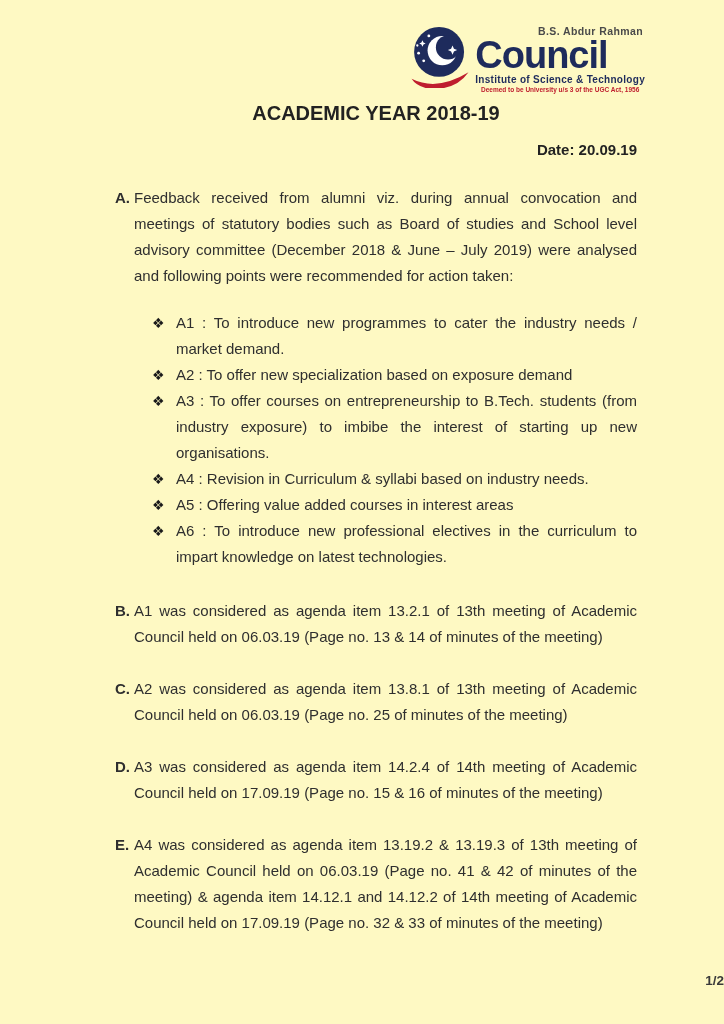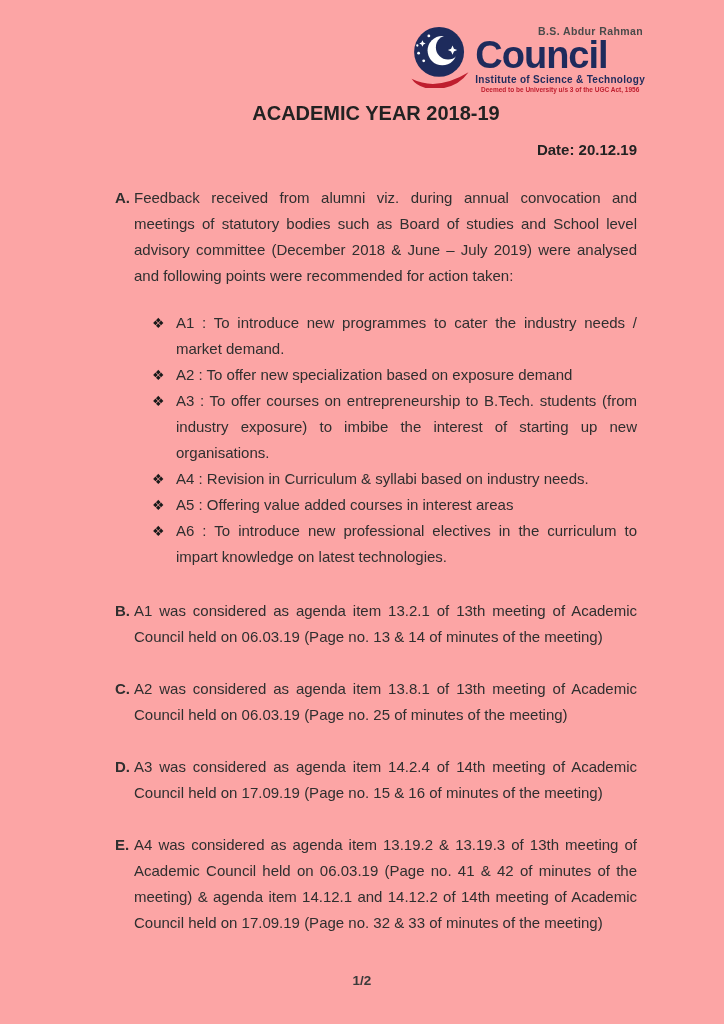--- a/index.html
+++ b/index.html
@@ -2,21 +2,21 @@
 <html><head>
 <meta charset="utf-8">
 <style>
   * { margin: 0; padding: 0; box-sizing: border-box; }
   html, body { background: #ffffff; }
   body { font-family: "Liberation Sans", sans-serif; color: #2f2f2f; }
   .sheet {
     position: relative;
     width: 724px;
     height: 1024px;
-    background: #fca5a5;
+    background: #fef9c3;
     overflow: hidden;
     padding: 25px 87px 0 115px;
   }
   
   .logo-row { display: flex; justify-content: flex-end; margin-right: -8px; }
   .logo-inner { display: flex; align-items: flex-start; }
   .logo-emblem { flex: none; margin-right: 2px; margin-top: 1px; }
   .logo-text { display: flex; flex-direction: column; }
   .logo-pre {
     font-size: 10.5px; font-weight: bold; color: #4a4a4a;
@@ -54,21 +54,21 @@
   .plabel { flex: none; width: 19px; font-weight: bold; }
   .ptext  { flex: 1; text-align: justify; }
   
   .bullets { list-style: none; margin-top: 21px; margin-left: 37px; }
   .bullet  { display: flex; align-items: flex-start; font-size: 15px; line-height: 26px; }
   .bmark   { flex: none; width: 24px; font-size: 14px; color: #1a1a1a; }
   .btext   { flex: 1; text-align: justify; }
   
   .footer {
     position: absolute; left: 0; bottom: 36px; width: 724px;
-    text-align: center; font-size: 13.5px; color: #3a3a3a; font-weight: bold;
+    text-align: right; font-size: 13.5px; color: #3a3a3a; font-weight: bold;
   }
 </style>
 </head>
 <body>
 
 <div class="sheet">
 
   <div class="logo-row">
     <div class="logo-inner">
       <svg class="logo-emblem" width="64" height="62" viewBox="0 0 100 96">
@@ -86,21 +86,21 @@
       <div class="logo-text">
         <div class="logo-pre">B.S. Abdur Rahman</div>
         <div class="logo-name">Council</div>
         <div class="logo-sub">Institute of Science &amp; Technology</div>
         <div class="logo-tag">Deemed to be University u/s 3 of the UGC Act, 1956</div>
       </div>
     </div>
   </div>
 
   <div class="title">ACADEMIC YEAR 2018-19</div>
-  <div class="date-line">Date: 20.12.19</div>
+  <div class="date-line">Date: 20.09.19</div>
 
   <div class="para para-a">
     <span class="plabel">A.</span>
     <div class="ptext">Feedback received from alumni viz. during annual convocation and meetings of statutory bodies such as Board of studies and School level advisory committee (December 2018 &amp; June – July 2019) were analysed and following points were recommended for action taken:</div>
   </div>
 
   <ul class="bullets">
     <li class="bullet">
       <span class="bmark">❖</span>
       <span class="btext">A1 : To introduce new programmes to cater the industry needs / market demand.</span>

